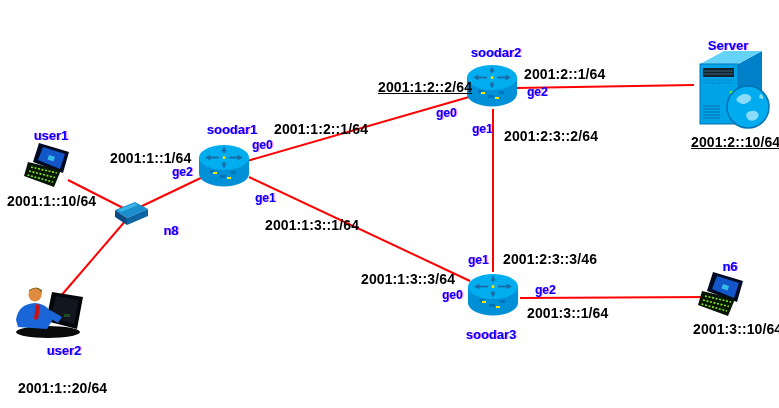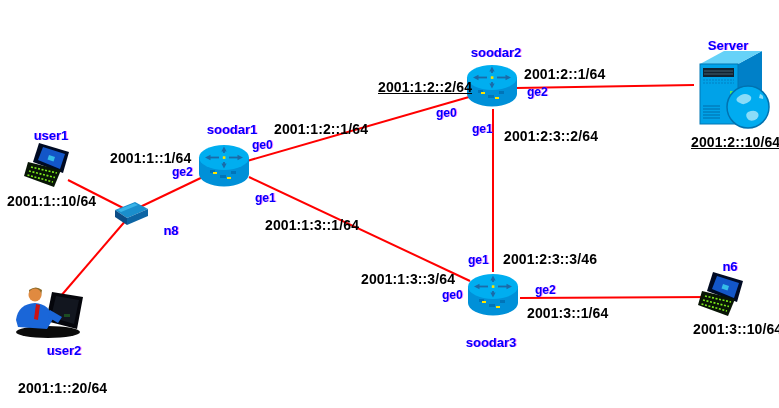--- a/index.html
+++ b/index.html
@@ -141,21 +141,21 @@
     </g>
     <g fill="#1a6aa8">
       <polygon points="7,15.5 12.5,12.8 12.5,18.2"></polygon>
       <polygon points="45,15.5 39.5,12.8 39.5,18.2"></polygon>
       <polygon points="26,4.5 23.4,9.4 28.6,9.4"></polygon>
       <polygon points="26,26.5 23.4,21.6 28.6,21.6"></polygon>
     </g>
     <rect x="24.8" y="14.3" width="2.6" height="2.6" fill="#ffe400"></rect>
   </svg>
     </div>
-    <div class="lbl node-label" style="left: 491px; top: 328px; margin-top: 8px;">soodar3</div>
+    <div class="lbl node-label" style="left: 491px; top: 328px;">soodar3</div>
     <div class="node" style="left: 690px; top: 46px; width: 80px; height: 84px;">
   <svg width="80" height="84" viewBox="0 0 80 84">
     <polygon points="48,18 72,5 72,64 48,78" fill="#0080c8"></polygon>
     <polygon points="10,18 34,5 72,5 48,18" fill="#66d2f8"></polygon>
     <rect x="10" y="18" width="38" height="60" fill="#00a2e8" stroke="#0076b4" stroke-width="1"></rect>
     <rect x="13" y="22" width="31" height="9" fill="#122230"></rect>
     <g stroke="#42606e" stroke-width="1">
       <line x1="14" y1="25" x2="43" y2="25"></line>
           <line x1="14" y1="28" x2="43" y2="28"></line>
     </g>

